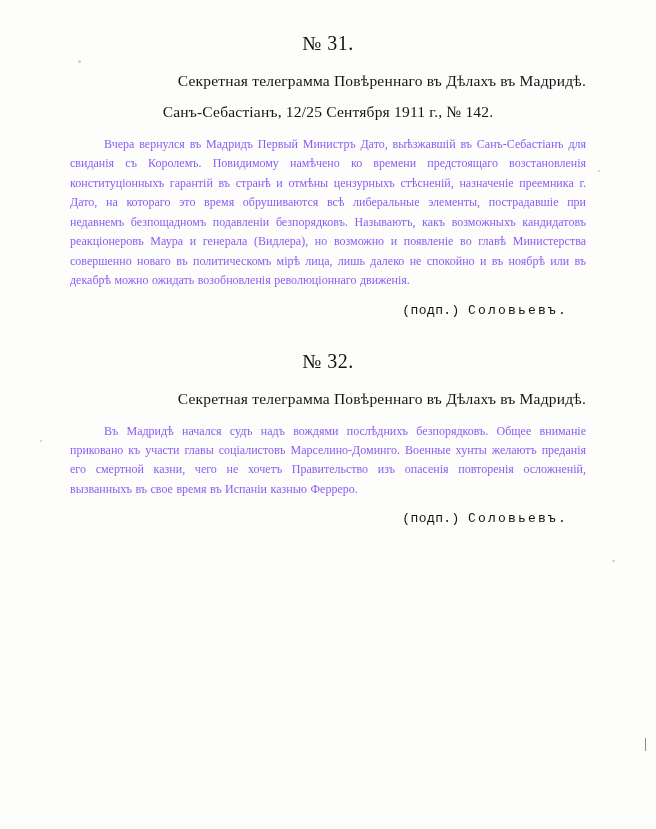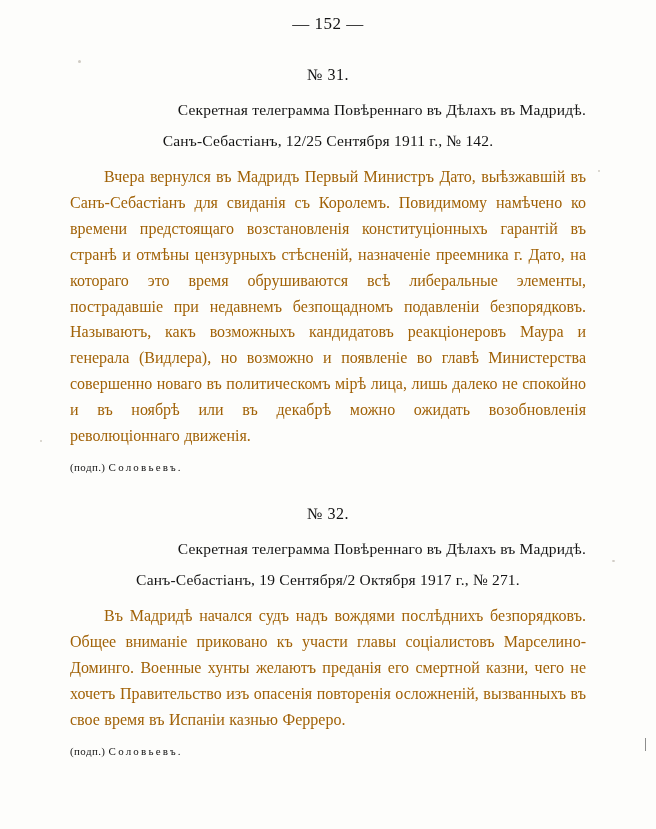--- a/index.html
+++ b/index.html
@@ -28,54 +28,56 @@
   }
   .page-number {
     text-align: center;
     font-size: 17px;
     letter-spacing: 0.5px;
     margin-top: 14px;
     color: #141414;
   }
   .doc-number {
     text-align: center;
-    font-size: 16px;
+    font-size: 20px;
     margin-top: 32px;
     letter-spacing: 0.5px;
     color: #141414;
   }
   .heading {
     text-align: right;
     font-size: 15.5px;
     margin-top: 17px;
     letter-spacing: 0.2px;
     color: #141414;
   }
   .subheading {
     text-align: center;
     font-size: 15.5px;
     margin-top: 13px;
     letter-spacing: 0.2px;
     color: #141414;
   }
   .body-par {
-    font-size: 16px;
+    font-size: 12px;
     line-height: 1.62;
     text-align: justify;
     text-indent: 34px;
     margin-top: 14px;
-    color: #a16207;
+    color: #8b5cf6;
     word-spacing: 0.5px;
   }
   .signature {
-    font-size: 11px;
+    text-align: right;
+    font-size: 13px;
     margin-top: 12px;
     padding-right: 18px;
     letter-spacing: 0.4px;
     color: #141414;
+    font-family: Liberation Mono, monospace;
   }
   .sig-name {
     letter-spacing: 2.2px;
   }
   .block-2 {
     margin-top: 30px;
   }
   .edge-mark {
     position: absolute;
     right: 9px;
@@ -94,37 +96,35 @@
 
 <div class="page">
 
   <div class="speck" style="left:78px; top:60px; width:3px; height:3px;"></div>
   <div class="speck" style="left:598px; top:170px; width:2px; height:2px;"></div>
   <div class="speck" style="left:40px; top:440px; width:2px; height:2px;"></div>
   <div class="speck" style="left:612px; top:560px; width:3px; height:2px;"></div>
 
   <div class="content">
 
-    <div class="page-number">— 152 —</div>
 
     <div>
       <div class="doc-number">№ 31.</div>
       <div class="heading">Секретная телеграмма Повѣреннаго въ Дѣлахъ въ Мадридѣ.</div>
       <div class="subheading">Санъ-Себастіанъ, 12/25 Сентября 1911 г., № 142.</div>
       <div class="body-par">Вчера вернулся въ Мадридъ Первый Министръ Дато, выѣзжавшій въ Санъ-Себастіанъ для свиданія съ Королемъ. Повидимому намѣчено ко времени предстоящаго возстановленія конституціонныхъ гарантій въ странѣ и отмѣны цензурныхъ стѣсненій, назначеніе преемника г. Дато, на котораго это время обрушиваются всѣ либеральные элементы, пострадавшіе при недавнемъ безпощадномъ подавленіи безпорядковъ. Называютъ, какъ возможныхъ кандидатовъ реакціонеровъ Маура и генерала (Видлера), но возможно и появленіе во главѣ Министерства совершенно новаго въ политическомъ мірѣ лица, лишь далеко не спокойно и въ ноябрѣ или въ декабрѣ можно ожидать возобновленія революціоннаго движенія.</div>
       <div class="signature">
         <span>(подп.)</span>
         <span class="sig-name">Соловьевъ.</span>
       </div>
     </div>
 
     <div class="block-2">
       <div class="doc-number">№ 32.</div>
       <div class="heading">Секретная телеграмма Повѣреннаго въ Дѣлахъ въ Мадридѣ.</div>
-      <div class="subheading">Санъ-Себастіанъ, 19 Сентября/2 Октября 1917 г., № 271.</div>
       <div class="body-par">Въ Мадридѣ начался судъ надъ вождями послѣднихъ безпорядковъ. Общее вниманіе приковано къ участи главы соціалистовъ Марселино-Доминго. Военные хунты желаютъ преданія его смертной казни, чего не хочетъ Правительство изъ опасенія повторенія осложненій, вызванныхъ въ свое время въ Испаніи казнью Ферреро.</div>
       <div class="signature">
         <span>(подп.)</span>
         <span class="sig-name">Соловьевъ.</span>
       </div>
     </div>
 
   </div>
 
   <div class="edge-mark">|</div>

